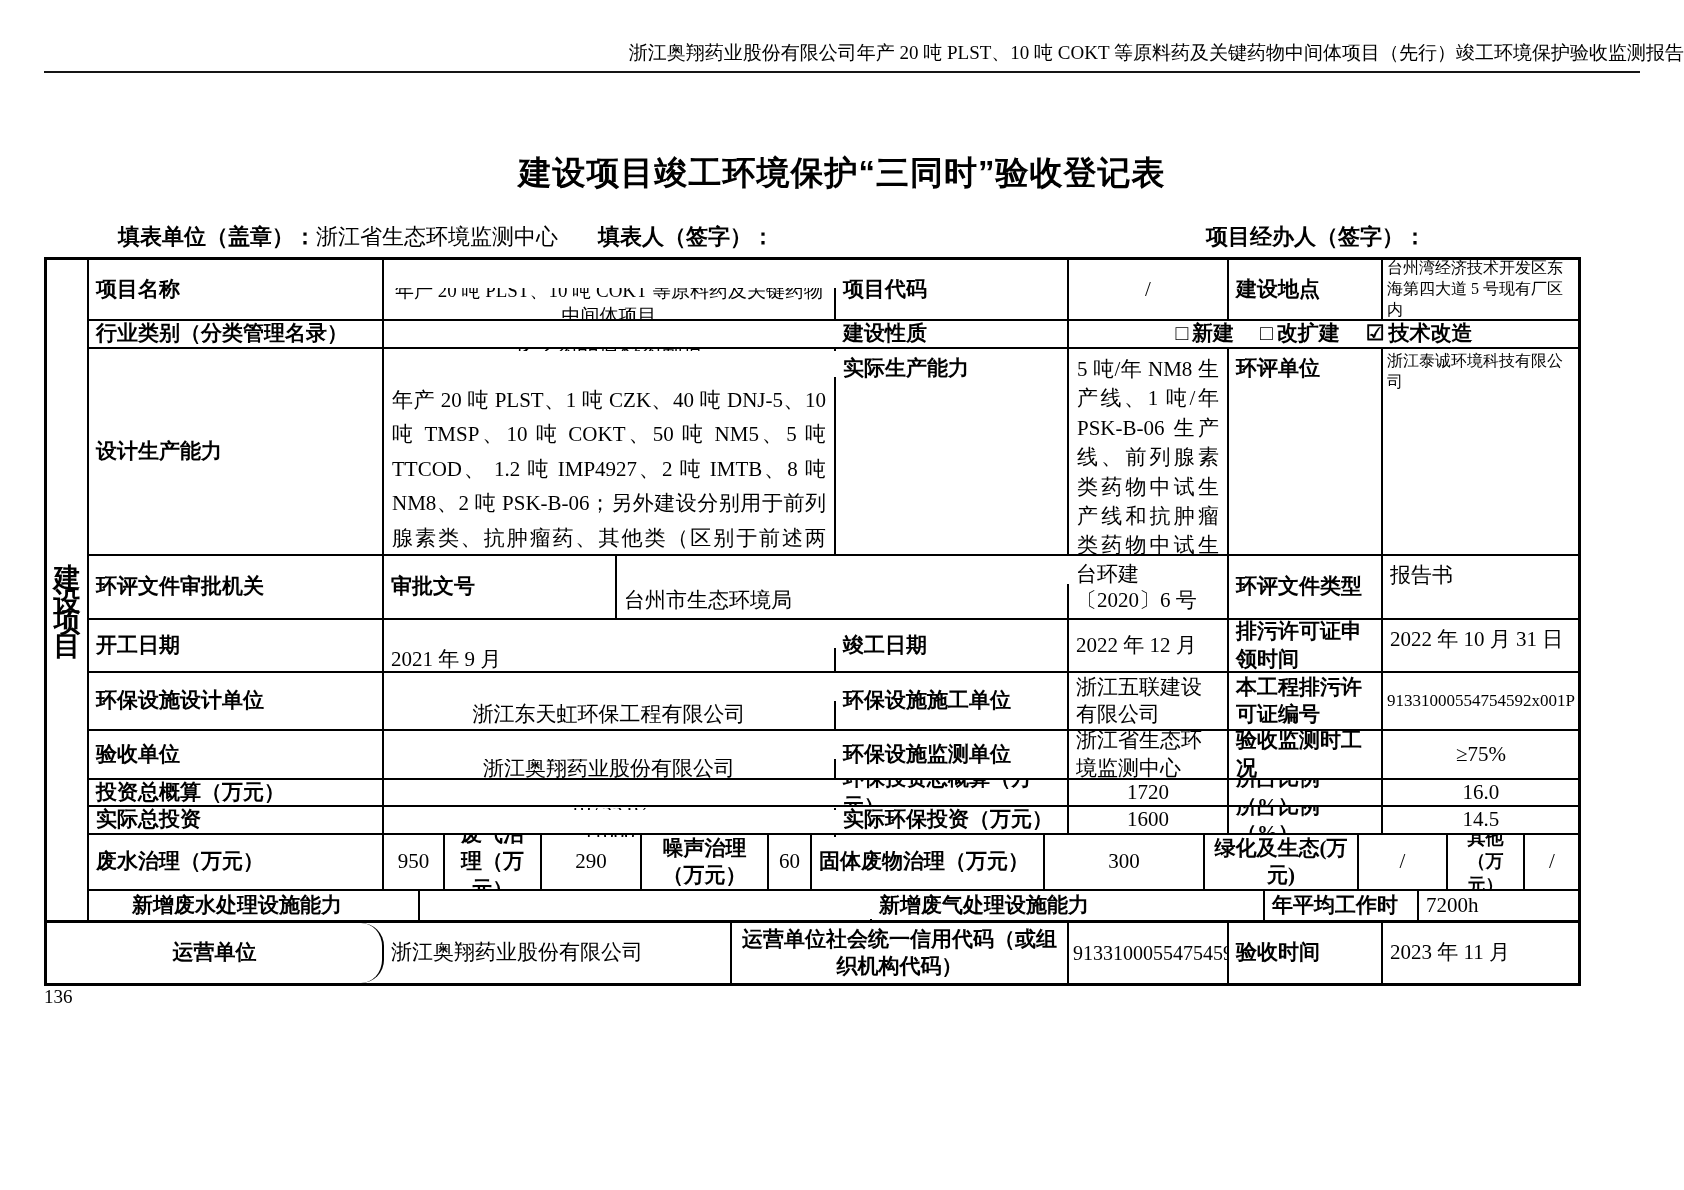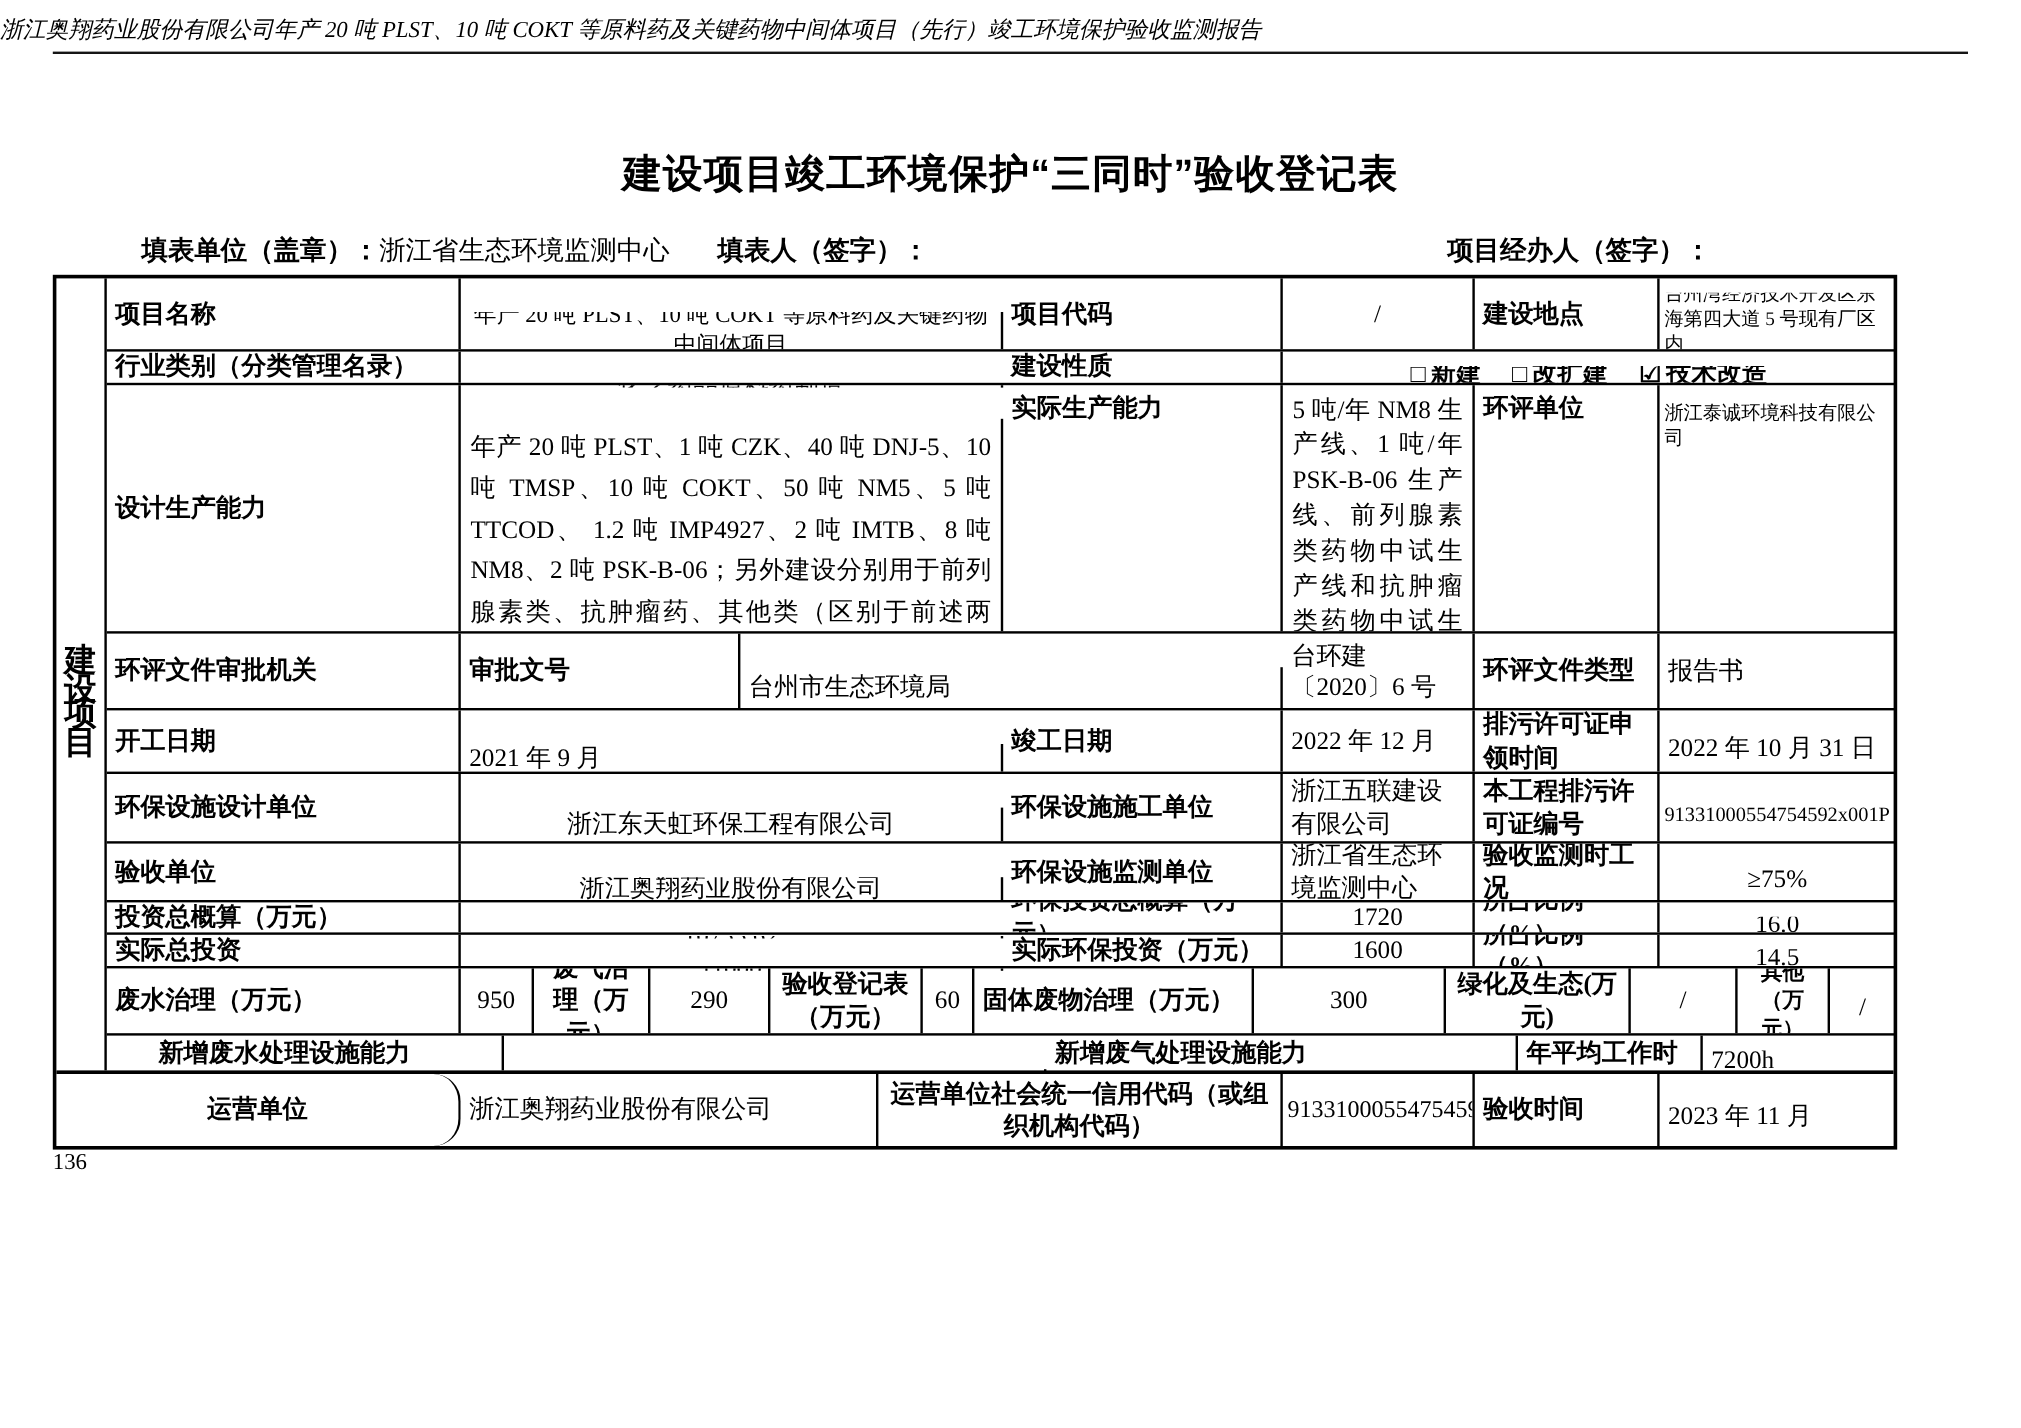--- a/index.html
+++ b/index.html
@@ -1,20 +1,20 @@
 <!DOCTYPE html>
 <html><head>
 <meta charset="utf-8">
 <style>
   * { margin:0; padding:0; box-sizing:border-box; }
   html,body { background:#ffffff; }
   body { width:1684px; height:1190px; font-family:"Liberation Serif","DejaVu Serif",serif; color:#000; }
   .page { position:relative; width:1684px; height:1190px; overflow:hidden; background:#fff; }
 
-  .hdr { padding-top:12px; text-align:left; font-size:19px; white-space:nowrap;font-style:italic; }
+  .hdr { padding-top:40px; text-align:right; font-size:19px; white-space:nowrap; }
   .hdr-rule { margin:5px 44px 0 44px; border-top:2px solid #151515; }
 
   .title { margin-top:78px; text-align:center; font-size:33px; font-weight:bold;
            font-family:"Liberation Sans","DejaVu Sans",sans-serif; letter-spacing:1px; }
 
   .fill { display:flex; align-items:baseline; margin:26px 44px 5px 44px; font-size:22px; }
   .fill .b { font-weight:bold; font-family:"Liberation Sans","DejaVu Sans",sans-serif; }
   .fill-unit-label { margin-left:74px; }
   .fill-person { margin-left:40px; }
   .fill-agent { margin-left:auto; margin-right:214px; }
@@ -23,21 +23,21 @@
   .up { display:flex; border-bottom:3px solid #000; }
   .vcell { width:42px; border-right:2px solid #000; display:flex; align-items:center; justify-content:center; }
   .vtxt { writing-mode:vertical-rl; text-orientation:upright; letter-spacing:24px; font-size:27px; font-weight:bold; line-height:40px; }
   .rws { flex:1; display:flex; flex-direction:column; }
   .trow { display:flex; border-bottom:2px solid #000; }
   .trow:last-child { border-bottom:none;padding-left:36px; }
   .r12 { display:flex; }
 
   .c { display:flex; align-items:center; border-right:2px solid #000; padding:1px 7px;
        font-size:21px; line-height:1.3; overflow:hidden; }
-  .c:last-child { border-right:none;margin-top:12px; }
+  .c:last-child { border-right:none; }
   .lb { font-weight:bold; }
   .ct { justify-content:center; text-align:center; }
   .tp { align-items:flex-start; }
   .blk { display:block; }
   .jy { text-align:justify; text-align-last:left; }
 
   .f16{font-size:16px;} .f17{font-size:17px;} .f19{font-size:19px;} .f20{font-size:20px;} .f18{font-size:18px;}
   .lh34{line-height:34.4px;} .lh29{line-height:29.4px;} .lh26{line-height:26px;}
   .p6{padding-top:6px;} .pp{padding:6px 8px;} .pn{padding:2px 4px;}
 
@@ -169,21 +169,21 @@
           <div class="c ct wD">1600</div>
           <div class="c lb wE">所占比例（%）</div>
           <div class="c ct wF">14.5</div>
         </div>
 
         <div class="trow" style="height:56px">
           <div class="c lb wA">废水治理（万元）</div>
           <div class="c ct w61">950</div>
           <div class="c lb ct w97">废气治理（万元）</div>
           <div class="c ct w124">290</div>
-          <div class="c lb ct w127">验收登记表（万元）</div>
+          <div class="c lb ct w127">噪声治理（万元）</div>
           <div class="c ct w43">60</div>
           <div class="c lb wC">固体废物治理（万元）</div>
           <div class="c ct wD">300</div>
           <div class="c lb ct pn wE">绿化及生态(万元)</div>
           <div class="c ct w89">/</div>
           <div class="c lb ct f18 pn w77">其他（万元）</div>
           <div class="c ct wF">/</div>
         </div>
 
         <div class="trow" style="height:29px">

